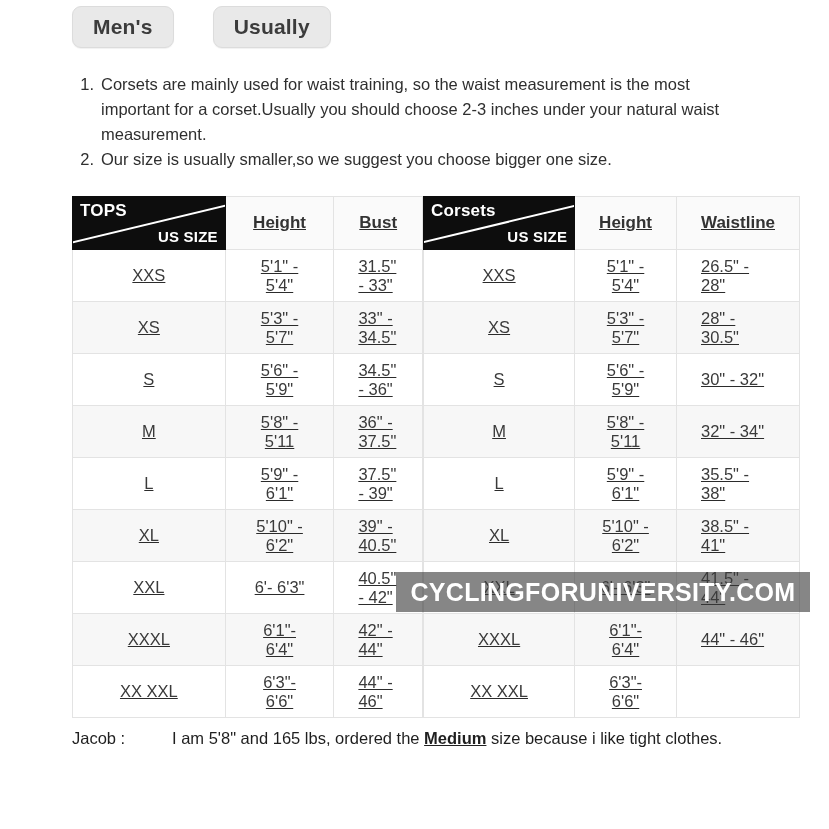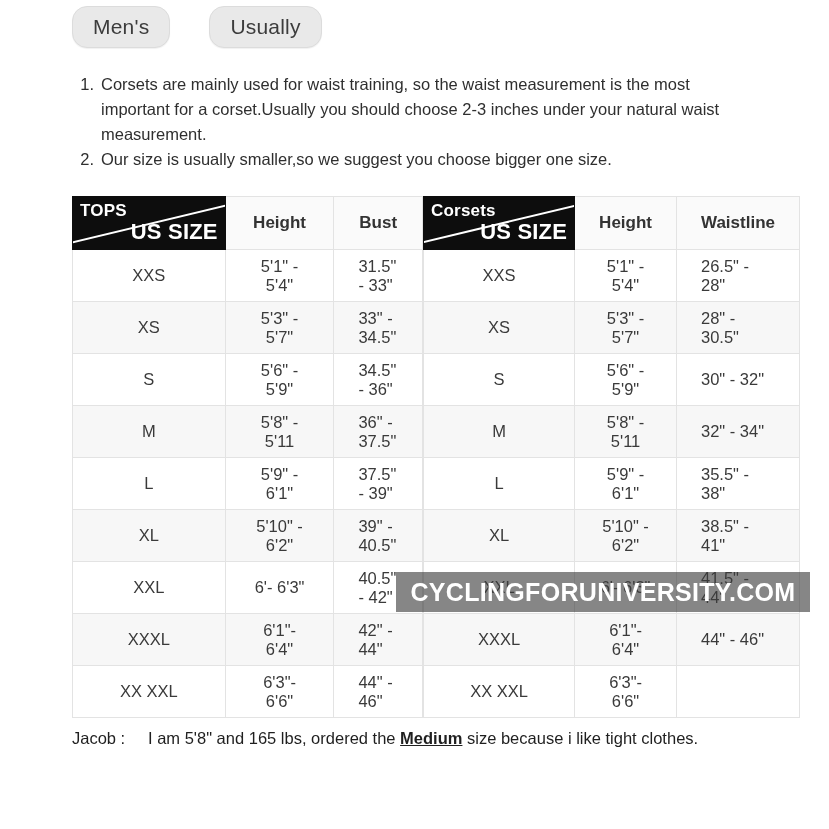--- a/index.html
+++ b/index.html
@@ -21,24 +21,24 @@
     position: absolute;
     left: 72px;
     top: 6px;
     display: flex;
     align-items: center;
     gap: 39px;
   }
   .pill {
     background: #e9e9e9;
     border: 1px solid #dcdcdc;
-    border-radius: 15px;
+    border-radius: 9px;
     color: #3c3c3c;
     font-size: 21px;
-    font-weight: normal;
+    font-weight: bold;
     letter-spacing: 0.2px;
     padding: 9px 20px 10px 20px;
     line-height: 1;
     box-shadow: 0 1px 1px rgba(0,0,0,0.06);
     cursor: pointer;
     white-space: nowrap;
   }
 
   
   .notes {
@@ -64,20 +64,21 @@
     flex: 1 1 auto;
   }
 
   
   .charts {
     position: absolute;
     left: 72px;
     top: 196px;
     width: 728px;
     display: flex;
+    text-decoration: underline;
   }
   table.size-table {
     border-collapse: collapse;
     table-layout: fixed;
   }
   table.size-table td, table.size-table th {
     border: 1px solid #e3e3e3;
     padding: 0 24px;
     height: 52px;
     font-size: 16.5px;
@@ -125,21 +126,21 @@
     color: #ffffff;
     font-size: 17px;
     font-weight: bold;
     letter-spacing: 0.2px;
   }
   .corner .unit {
     position: absolute;
     right: 7px;
     bottom: 4px;
     color: #ffffff;
-    font-size: 22px;
+    font-size: 15px;
     font-weight: bold;
     letter-spacing: 0.2px;
   }
   tr.row-alt td { background: #f7f7f7; }
   tr.row-plain td { background: #ffffff; }
   td.c-size { text-align: center; }
   td.c-height { text-align: center; }
   td.c-meas { text-align: left; padding-left: 10px; }
 
   
@@ -180,20 +181,21 @@
     width: 757px;
   }
   .testi-row {
     display: flex;
     align-items: flex-start;
     font-size: 16.5px;
     line-height: 21px;
     color: #1f1f1f;
     margin-bottom: 17px;
     white-space: nowrap;
+    gap: 24px;
   }
   .testi-name {
     flex: 0 0 76px;
     width: 76px;
   }
   .testi-body { flex: 1 1 auto; }
   .em-underline {
     font-weight: bold;
     text-decoration: underline;
   }

